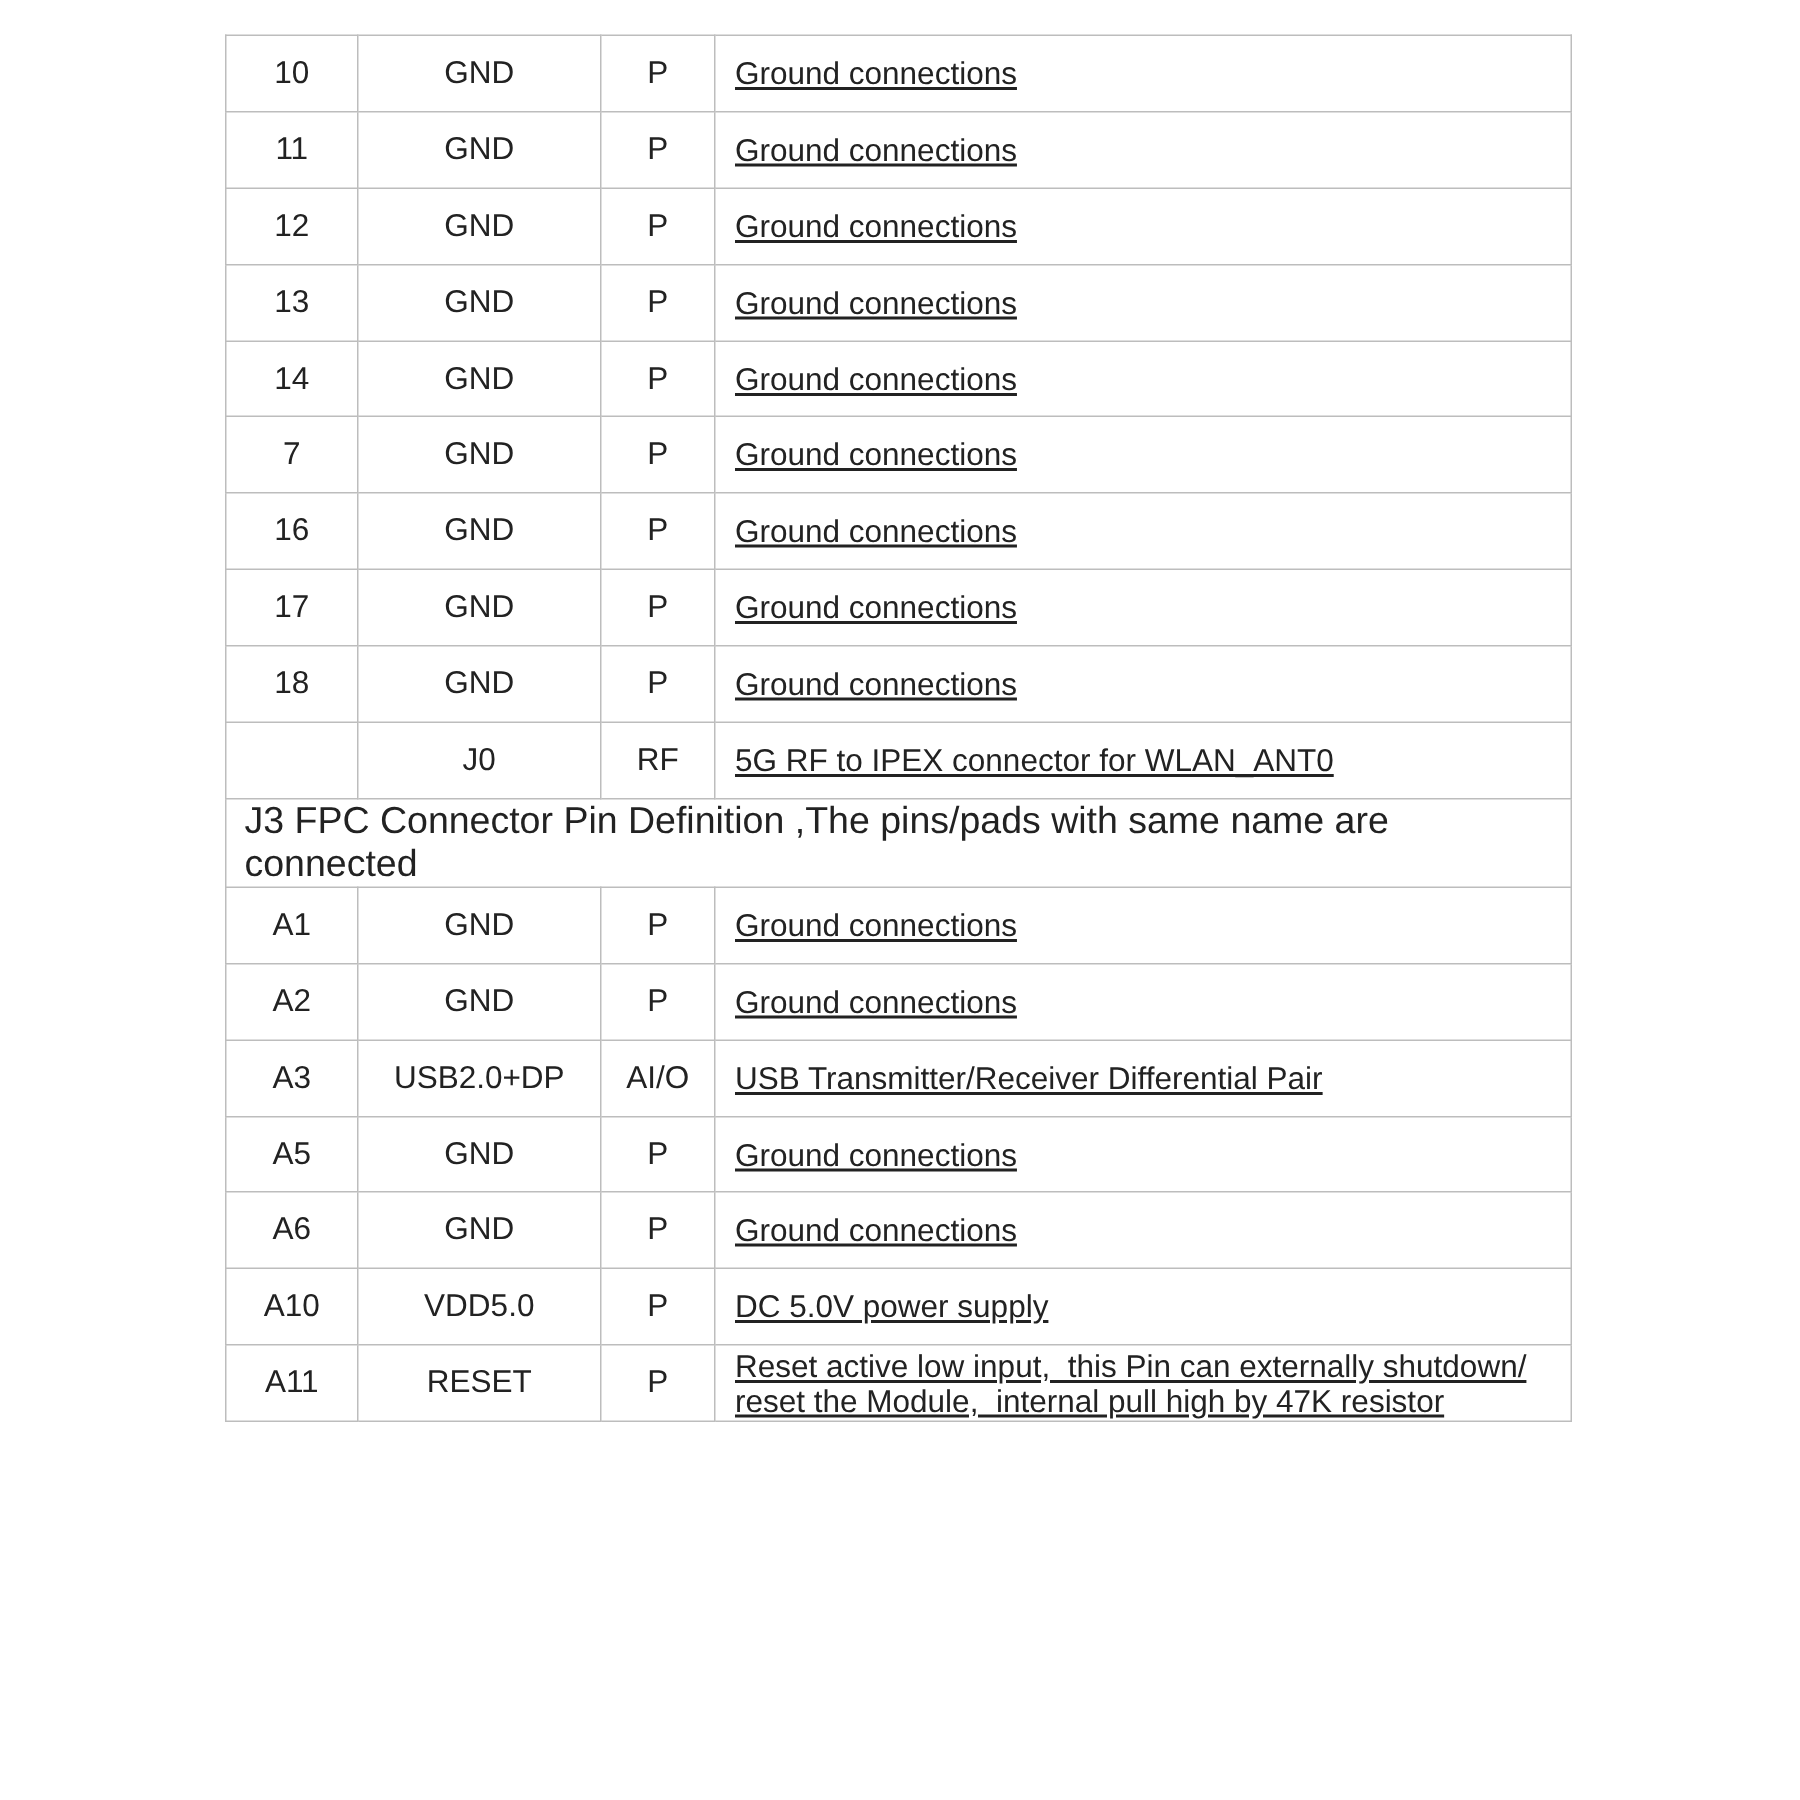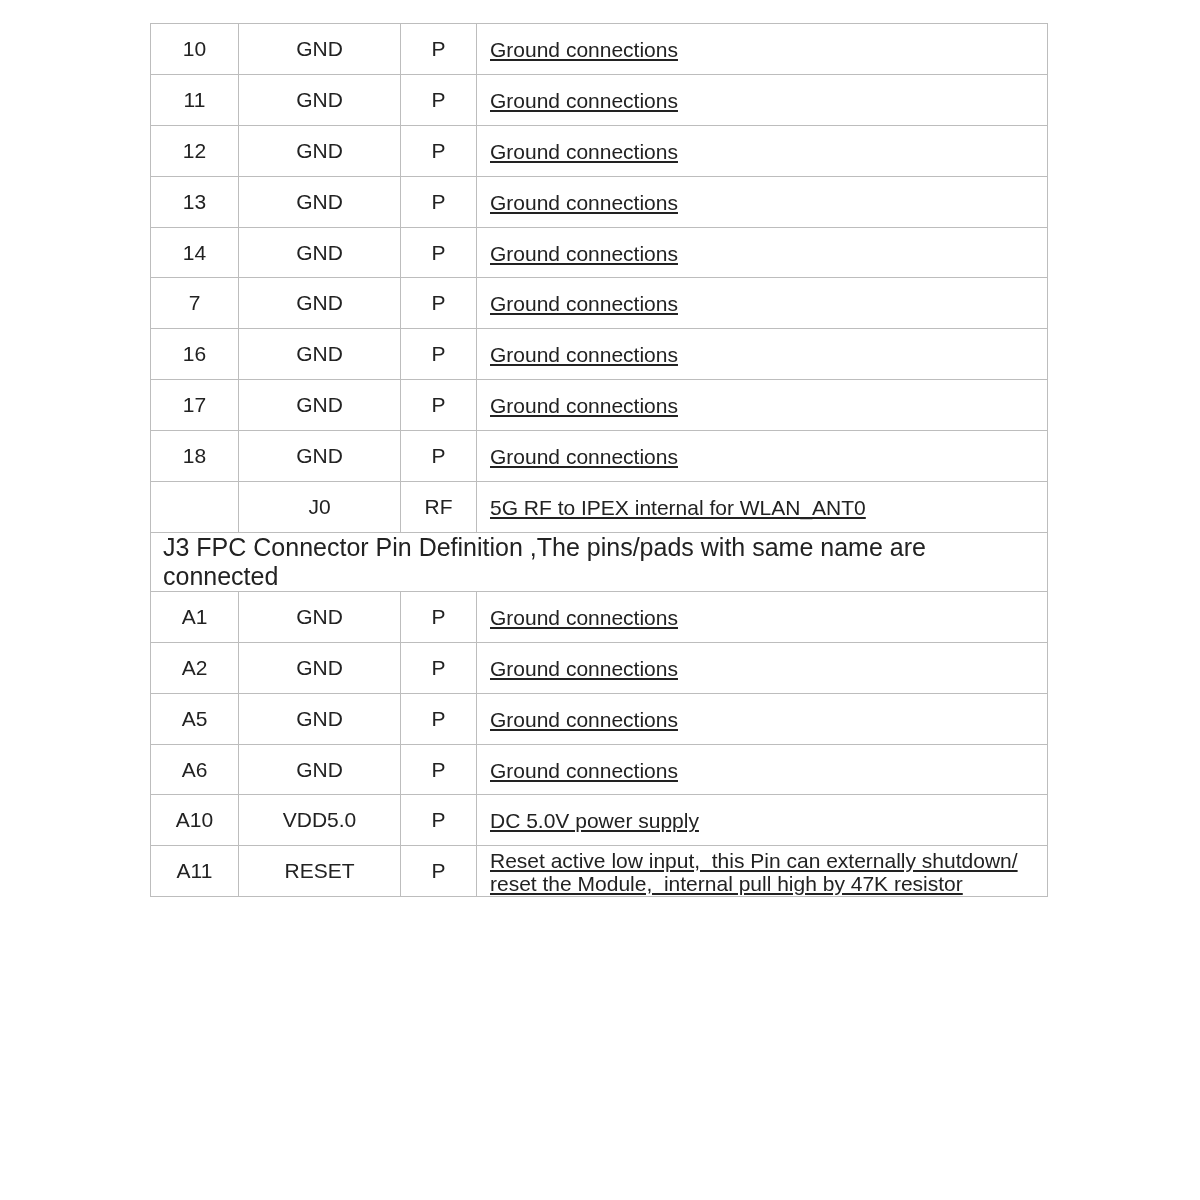--- a/index.html
+++ b/index.html
@@ -126,21 +126,21 @@
     <td class="c">18</td>
     <td class="c">GND</td>
     <td class="c">P</td>
     <td class="desc">Ground connections</td>
   </tr>
 
   <tr>
     <td class="c"></td>
     <td class="c">J0</td>
     <td class="c">RF</td>
-    <td class="desc">5G RF to IPEX internal for WLAN_ANT0</td>
+    <td class="desc">5G RF to IPEX connector for WLAN_ANT0</td>
   </tr>
 
 
   <tr>
     <td class="section" colspan="4">J3 FPC Connector Pin Definition ,The pins/pads with same name are connected</td>
   </tr>
 
   <tr>
     <td class="c">A1</td>
     <td class="c">GND</td>
@@ -148,20 +148,26 @@
     <td class="desc">Ground connections</td>
   </tr>
 
   <tr>
     <td class="c">A2</td>
     <td class="c">GND</td>
     <td class="c">P</td>
     <td class="desc">Ground connections</td>
   </tr>
 
+  <tr>
+    <td class="c">A3</td>
+    <td class="c">USB2.0+DP</td>
+    <td class="c">AI/O</td>
+    <td class="desc">USB Transmitter/Receiver Differential Pair</td>
+  </tr>
 
 
   <tr>
     <td class="c">A5</td>
     <td class="c">GND</td>
     <td class="c">P</td>
     <td class="desc">Ground connections</td>
   </tr>
 
   <tr>

